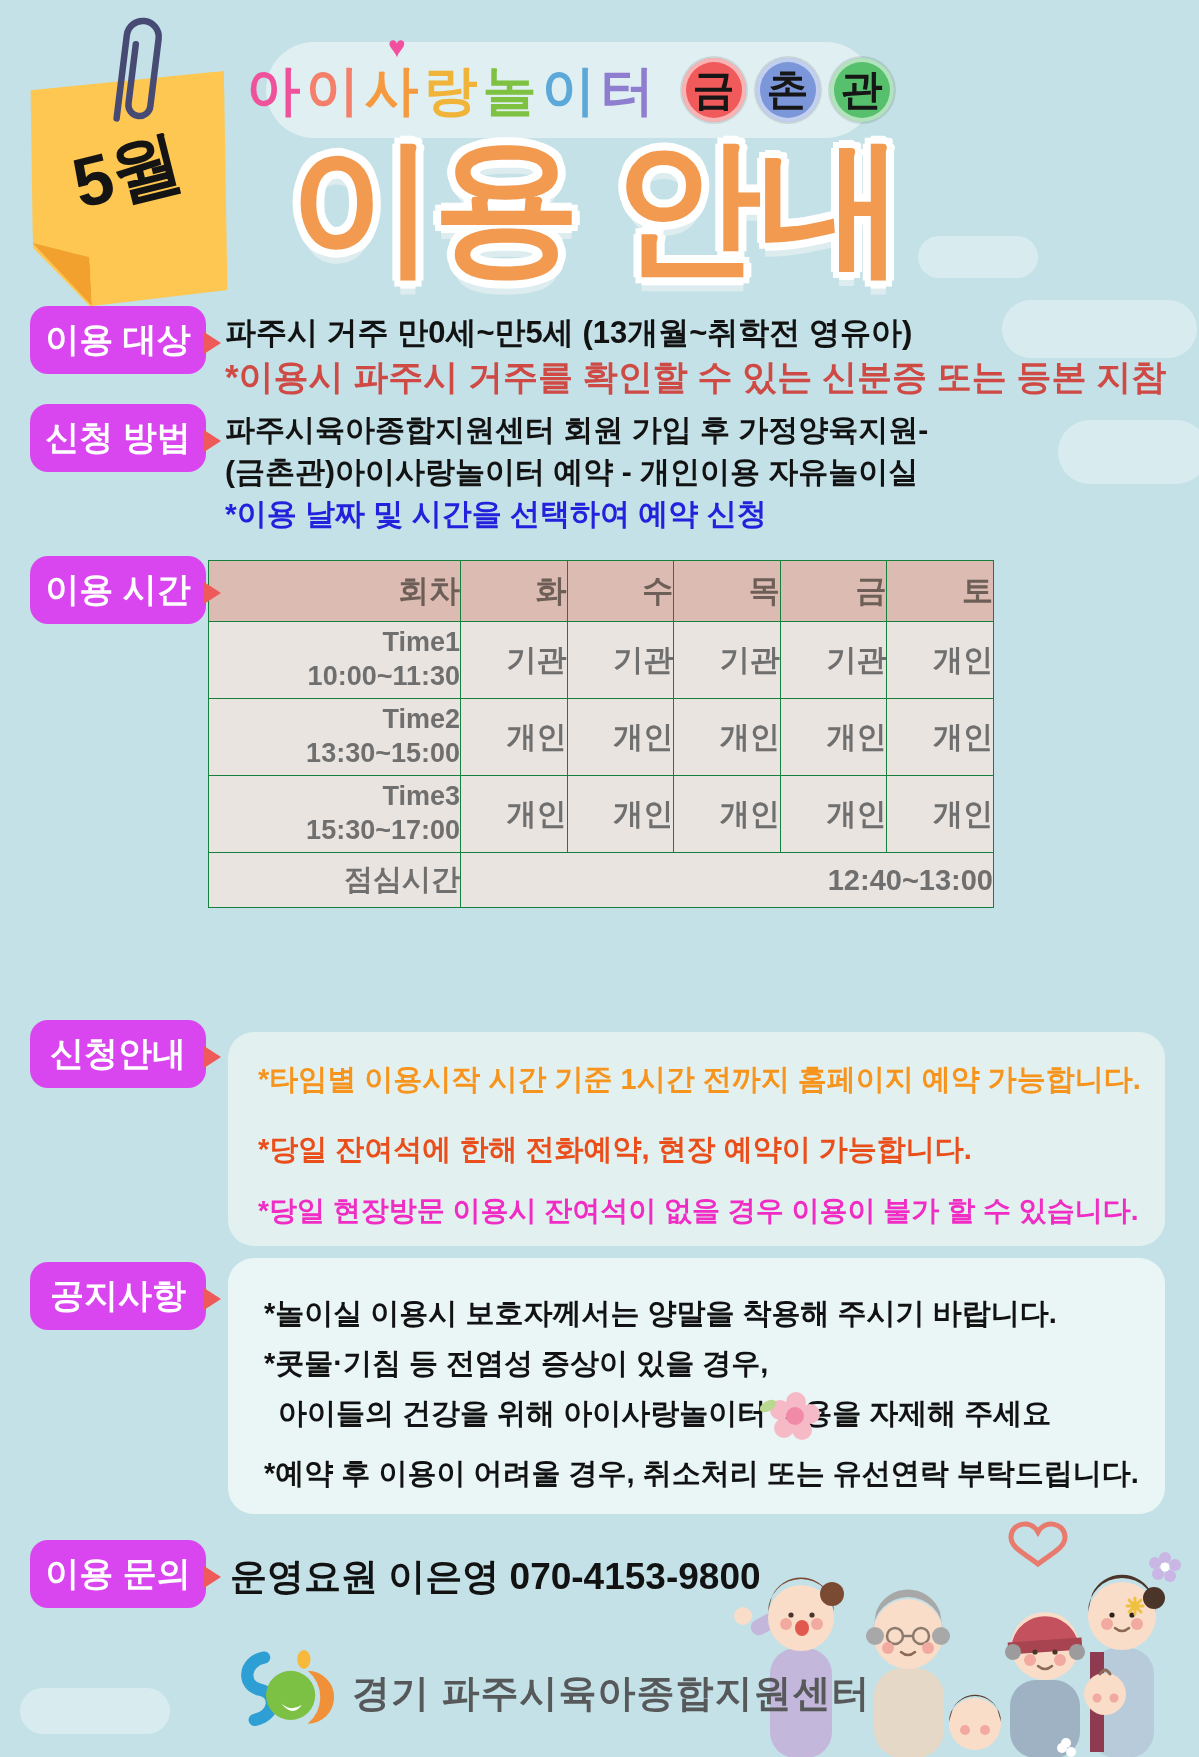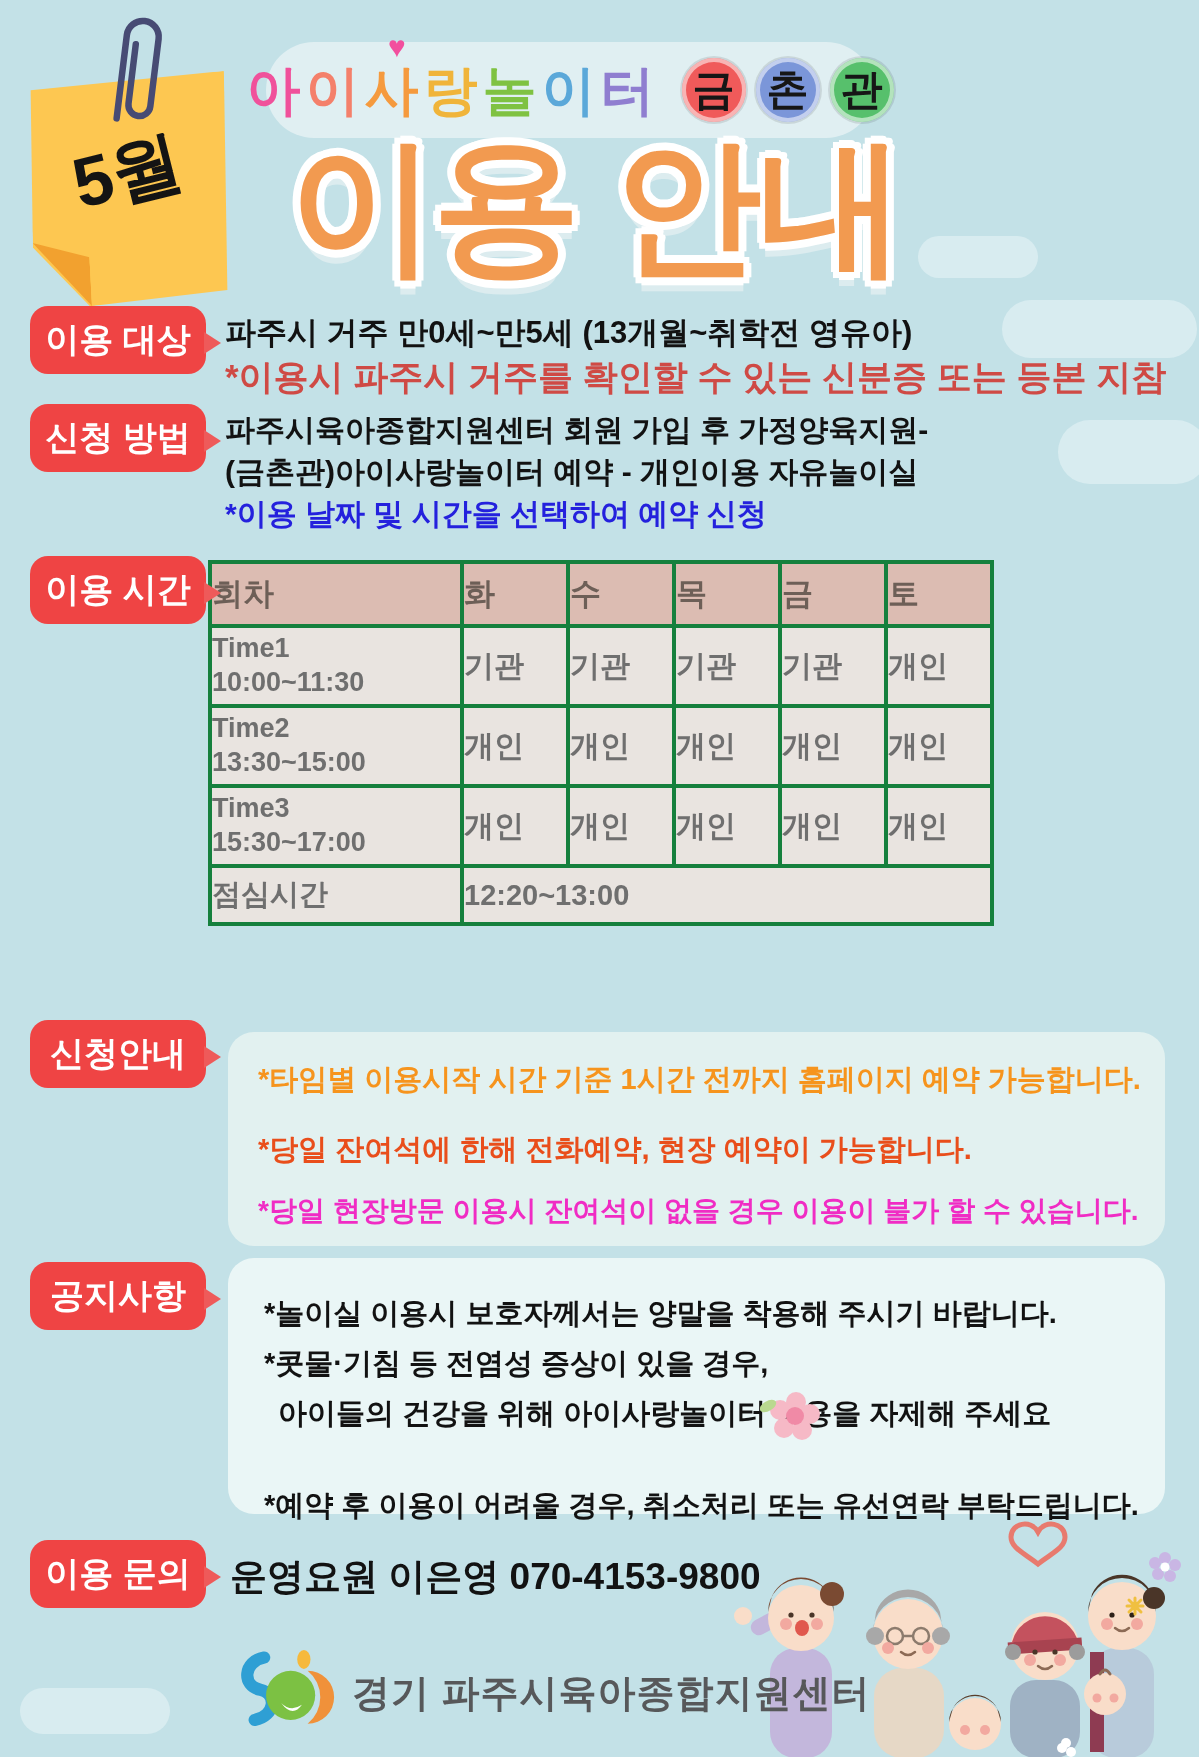--- a/index.html
+++ b/index.html
@@ -21,32 +21,32 @@
   .logo-circles{display:flex;gap:10px;margin-left:22px;}
   .logo-circle{width:64px;height:64px;border-radius:50%;display:flex;align-items:center;justify-content:center;
     font-size:42px;font-weight:900;color:#161616;box-shadow:inset 0 0 0 4px rgba(255,255,255,.55),0 0 0 2px rgba(0,0,0,.10);}
 
   
   .page-title{position:absolute;left:255px;top:128px;width:680px;text-align:center;font-size:148px;font-weight:900;
     letter-spacing:-4px;line-height:1.05;color:#f29a50;z-index:2;
     text-shadow:-6px -6px 0 #fff,6px -6px 0 #fff,-6px 6px 0 #fff,6px 6px 0 #fff,-8px 0 0 #fff,8px 0 0 #fff,0 -8px 0 #fff,0 8px 0 #fff,0 14px 0 #dcecef;}
 
   
-  .badge{position:absolute;left:30px;width:176px;height:68px;background:#ef4444;border-radius:18px;
+  .badge{position:absolute;left:30px;width:176px;height:68px;background:#d946ef;border-radius:18px;
     display:flex;align-items:center;justify-content:center;color:#fff;font-size:34px;font-weight:800;z-index:3;}
   .badge::after{content:"";position:absolute;right:-15px;top:26px;border-top:11px solid transparent;
     border-bottom:11px solid transparent;border-left:17px solid #ee5a5a;}
 
   .t-black{color:#121212;font-weight:800;}
   .line{position:absolute;left:225px;z-index:2;white-space:nowrap;}
 
   
   .hours-table{position:absolute;left:208px;top:560px;width:786px;border-collapse:collapse;table-layout:fixed;z-index:2;}
   .hours-table col.c0{width:252px;}
-  .hours-table td,.hours-table th{border:4px solid #15803d;text-align:left;vertical-align:middle;padding:0;}
+  .hours-table td,.hours-table th{border:1px solid #15803d;text-align:right;vertical-align:middle;padding:0;}
   .hours-table th{background:#dcbcb2;color:#6d5f57;font-size:31px;font-weight:800;height:60px;}
   .hours-table td{background:#e9e4e0;color:#6f6f6f;font-size:30px;font-weight:800;}
   .time-row td{height:76px;}
   .small-row td{height:54px;font-size:29px;}
   .tl,.tt{display:block;font-size:27px;font-weight:800;color:#6f6f6f;line-height:1.25;}
 
   
   .soft-box{position:absolute;border-radius:26px;z-index:1;}
   .infobox{left:228px;top:1032px;width:937px;height:214px;background:#e2f1f0;}
   .noticebox{left:228px;top:1258px;width:937px;height:256px;background:#eaf6f6;}
@@ -155,37 +155,37 @@
         <span class="tt">15:30~17:00</span>
       </td>
       <td>개인</td>
       <td>개인</td>
       <td>개인</td>
       <td>개인</td>
       <td>개인</td>
     </tr>
     <tr class="small-row">
       <td>점심시간</td>
-      <td colspan="5">12:20~13:00</td>
+      <td colspan="5">12:40~13:00</td>
     </tr>
   </tbody>
     </table>
 
   <div class="badge" style="top:1020px;">신청안내</div>
   <div class="soft-box infobox"></div>
   <p class="info-line" style="top: 1060px; color: rgb(246, 148, 29);">*타임별 이용시작 시간 기준 1시간 전까지 홈페이지 예약 가능합니다.</p>
   <p class="info-line" style="top: 1130px; color: rgb(233, 78, 27);">*당일 잔여석에 한해 전화예약, 현장 예약이 가능합니다.</p>
   <p class="info-line" style="top: 1192px; font-size: 28px; color: rgb(240, 44, 196);">*당일 현장방문 이용시 잔여석이 없을 경우 이용이 불가 할 수 있습니다.</p>
 
   <div class="badge" style="top:1262px;">공지사항</div>
   <div class="soft-box noticebox"></div>
   <p class="notice-line" style="top:1282px;">*놀이실 이용시 보호자께서는 양말을 착용해 주시기 바랍니다.</p>
   <p class="notice-line" style="top:1332px;">*콧물·기침 등 전염성 증상이 있을 경우,</p>
   <p class="notice-line indent" style="top:1382px;">아이들의 건강을 위해 아이사랑놀이터 이용을 자제해 주세요</p>
-  <p class="notice-line" style="top:1474px;text-align:right;">*예약 후 이용이 어려울 경우, 취소처리 또는 유선연락 부탁드립니다.</p>
+  <p class="notice-line" style="top:1442px;text-align:right;">*예약 후 이용이 어려울 경우, 취소처리 또는 유선연락 부탁드립니다.</p>
 
   <svg class="flower-svg" style="left:760px;top:1388px;" width="62" height="56" viewBox="0 0 62 56">
     <circle cx="36" cy="14" r="10" fill="#f6b9c6"></circle>
       <circle cx="50" cy="26" r="10" fill="#f6b9c6"></circle>
     <circle cx="42" cy="42" r="10" fill="#f6b9c6"></circle>
       <circle cx="24" cy="40" r="10" fill="#f6b9c6"></circle>
     <circle cx="20" cy="22" r="10" fill="#f6b9c6"></circle>
       <circle cx="35" cy="28" r="9" fill="#f08aa6"></circle>
     <ellipse cx="8" cy="18" rx="9" ry="5" fill="#b9d98f" transform="rotate(-30 8 18)"></ellipse>
   </svg>

